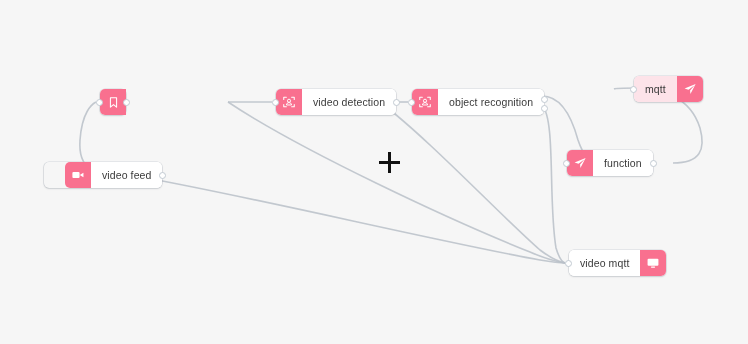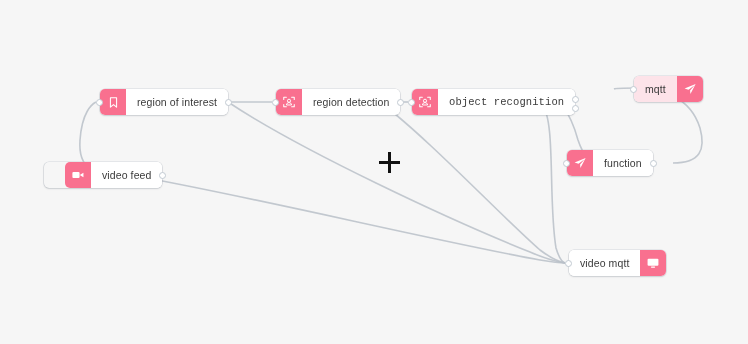--- a/index.html
+++ b/index.html
@@ -145,40 +145,39 @@
     </svg>
 
   <div id="nodes">
       <div class="node" style="left: 100px; top: 89px;">
         <div class="node-body">
           <div class="node-icon left">
             <svg width="13" height="13" viewBox="0 0 16 16">
               <path d="M4.2 2.2h7.6v11.6L8 10.6l-3.8 3.2z" fill="none" stroke="#ffffff" stroke-width="1.3" stroke-linejoin="round"></path>
             </svg>
           </div>
-          <span class="node-label">region of interest</span>
         </div>
         <span class="port in"></span>
         <span class="port out"></span>
       </div>
       <div class="node" style="left: 276px; top: 89px;">
         <div class="node-body">
           <div class="node-icon left">
             <svg width="14" height="14" viewBox="0 0 16 16">
               <path d="M2 5V2.6h3M14 5V2.6h-3M2 11v2.4h3M14 11v2.4h-3" fill="none" stroke="#ffffff" stroke-width="1.2" stroke-linecap="round" stroke-linejoin="round"></path>
               <circle cx="8" cy="6.6" r="1.8" fill="none" stroke="#ffffff" stroke-width="1.1"></circle>
               <path d="M5.1 11.4c0-1.7 1.3-2.7 2.9-2.7s2.9 1 2.9 2.7z" fill="none" stroke="#ffffff" stroke-width="1.1" stroke-linejoin="round"></path>
             </svg>
           </div>
-          <span class="node-label">region detection</span>
-        </div>
-        <span class="port in"></span>
-        <span class="port out"></span>
-      </div>
-      <div class="node" style="left: 412px; top: 89px; font-family: Liberation Mono, monospace;">
+          <span class="node-label">video detection</span>
+        </div>
+        <span class="port in"></span>
+        <span class="port out"></span>
+      </div>
+      <div class="node" style="left: 412px; top: 89px;">
         <div class="node-body">
           <div class="node-icon left">
             <svg width="14" height="14" viewBox="0 0 16 16">
               <path d="M2 5V2.6h3M14 5V2.6h-3M2 11v2.4h3M14 11v2.4h-3" fill="none" stroke="#ffffff" stroke-width="1.2" stroke-linecap="round" stroke-linejoin="round"></path>
               <circle cx="8" cy="6.6" r="1.8" fill="none" stroke="#ffffff" stroke-width="1.1"></circle>
               <path d="M5.1 11.4c0-1.7 1.3-2.7 2.9-2.7s2.9 1 2.9 2.7z" fill="none" stroke="#ffffff" stroke-width="1.1" stroke-linejoin="round"></path>
             </svg>
           </div>
           <span class="node-label">object recognition</span>
         </div>

